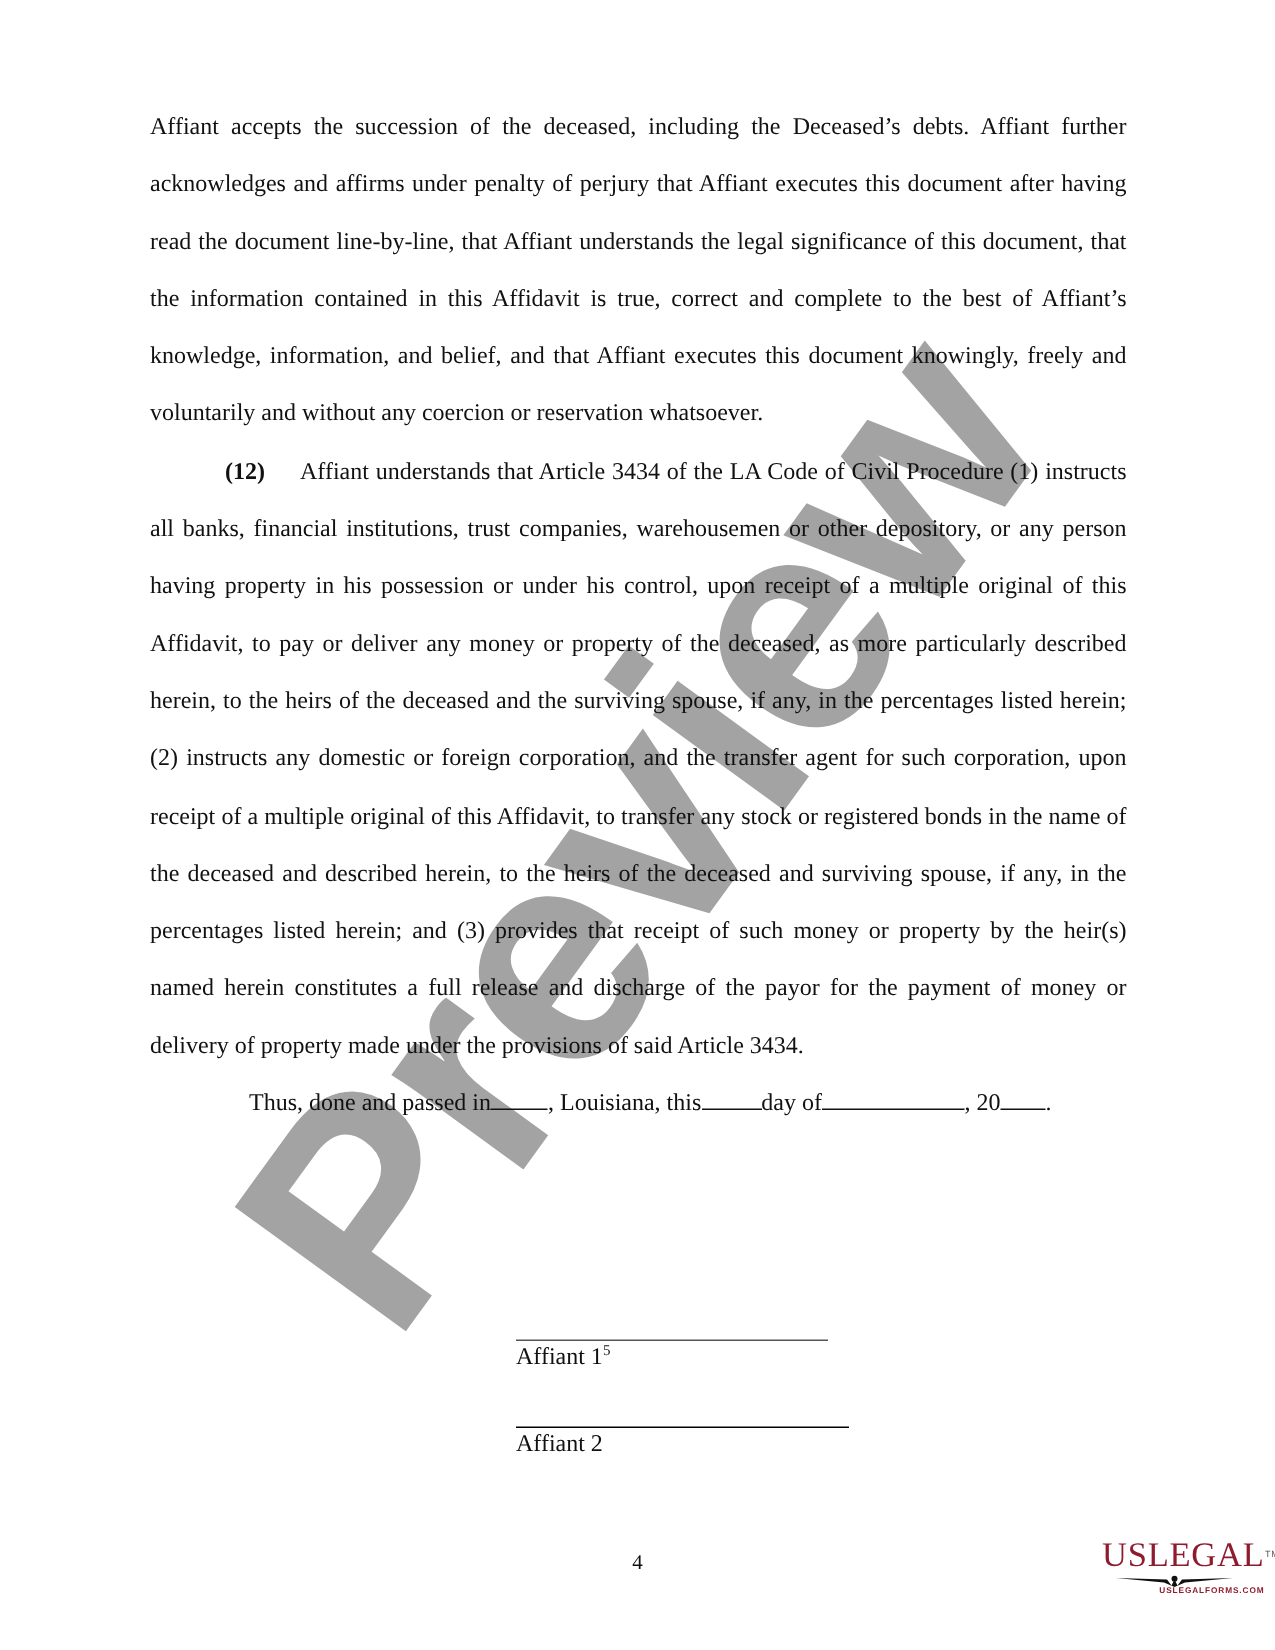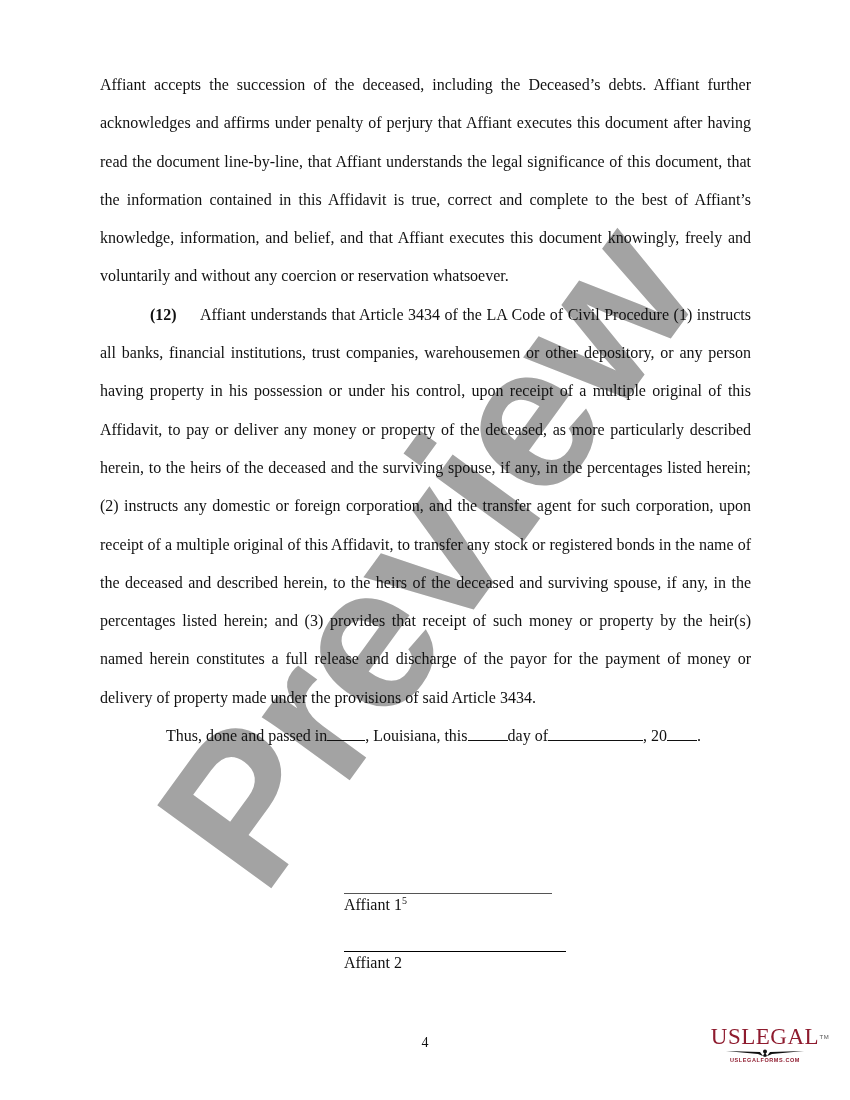--- a/index.html
+++ b/index.html
@@ -51,22 +51,22 @@
   }
   .sig-line { border-top: 1px solid #555; }
   .sig-line.dark { border-top: 1.5px solid #000; }
   .sig-label { font-size: 16px; line-height: 18px; padding-top: 2px; }
   .sig-label sup { font-size: 10px; vertical-align: 6px; line-height: 0; }
   .page-num {
     position: absolute; left: 0; width: 850px; top: 1035px;
     text-align: center; font-size: 14px; z-index: 2;
   }
   .logo {
-    position: absolute; left: 705px; top: 1026px; width: 120px; height: 42px; z-index: 2;
-    text-align: center;
+    position: absolute; left: 723px; top: 1026px; width: 120px; height: 42px; z-index: 2;
+    text-align: right;
   }
   .logo-word {
     font-family: "Liberation Serif", "DejaVu Serif", serif;
     color: #8e1b2e; font-size: 23px; line-height: 22px; letter-spacing: 0.5px;
     position: relative; display: inline-block;
   }
   .logo-tm { position: absolute; right: -10px; top: 0px; font-size: 6px; color: #555; font-family: "Liberation Sans", sans-serif; }
   .logo-wings { display: block; margin: 1px auto 0; }
   .logo-url {
     font-family: "Liberation Sans", "DejaVu Sans", sans-serif;

